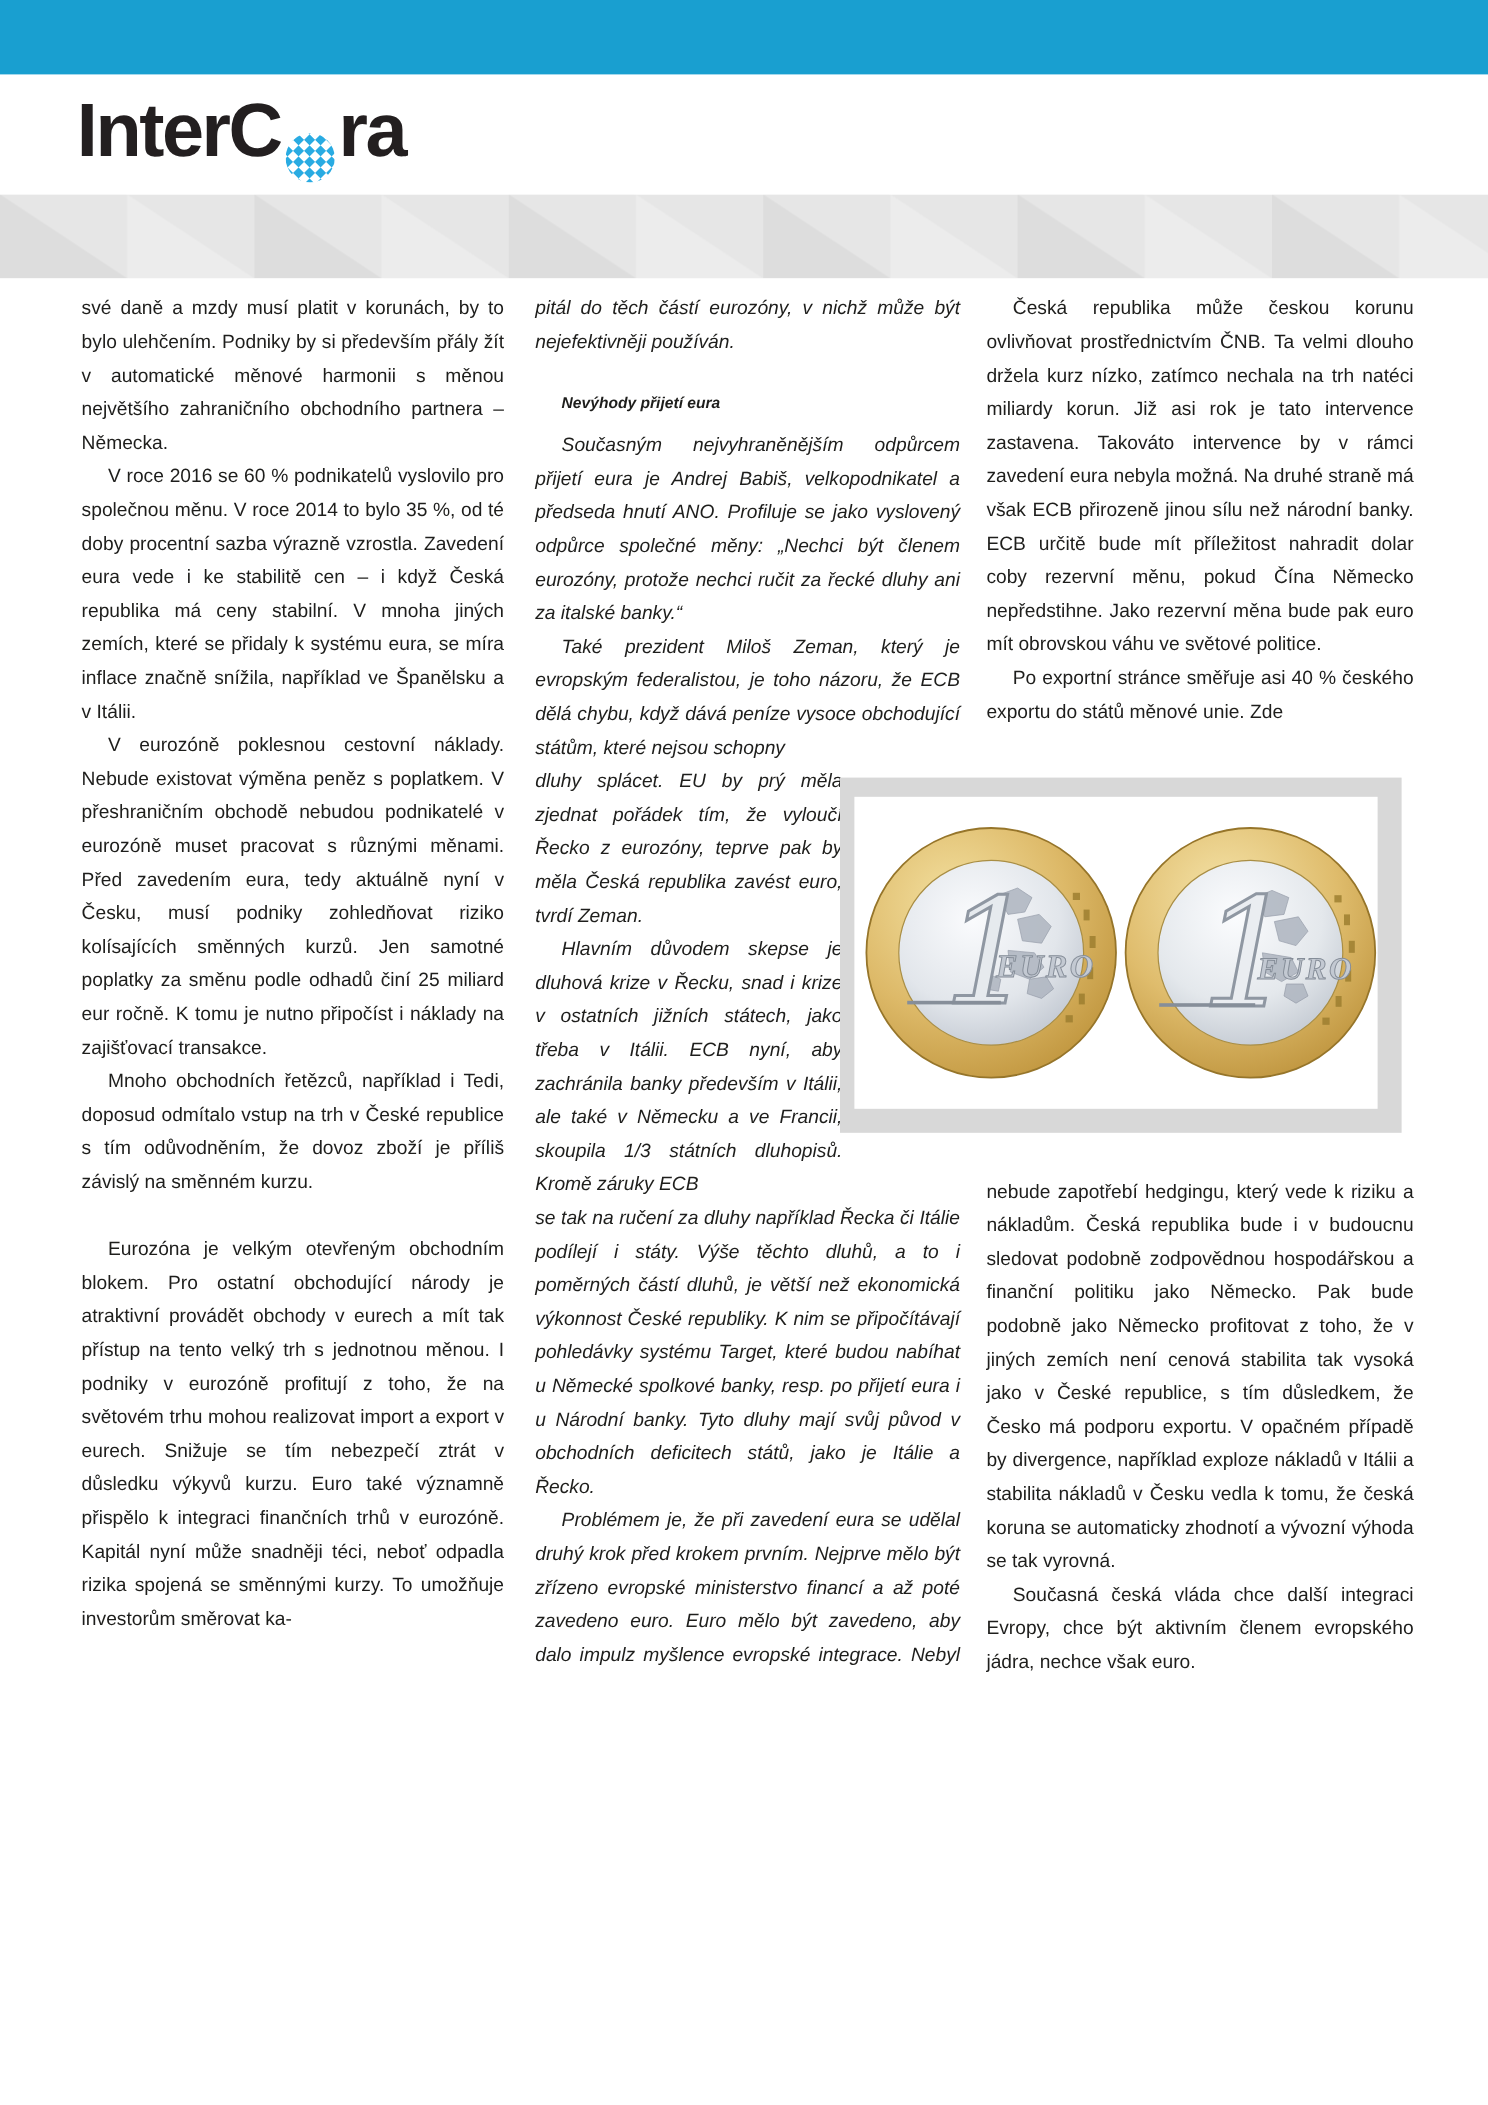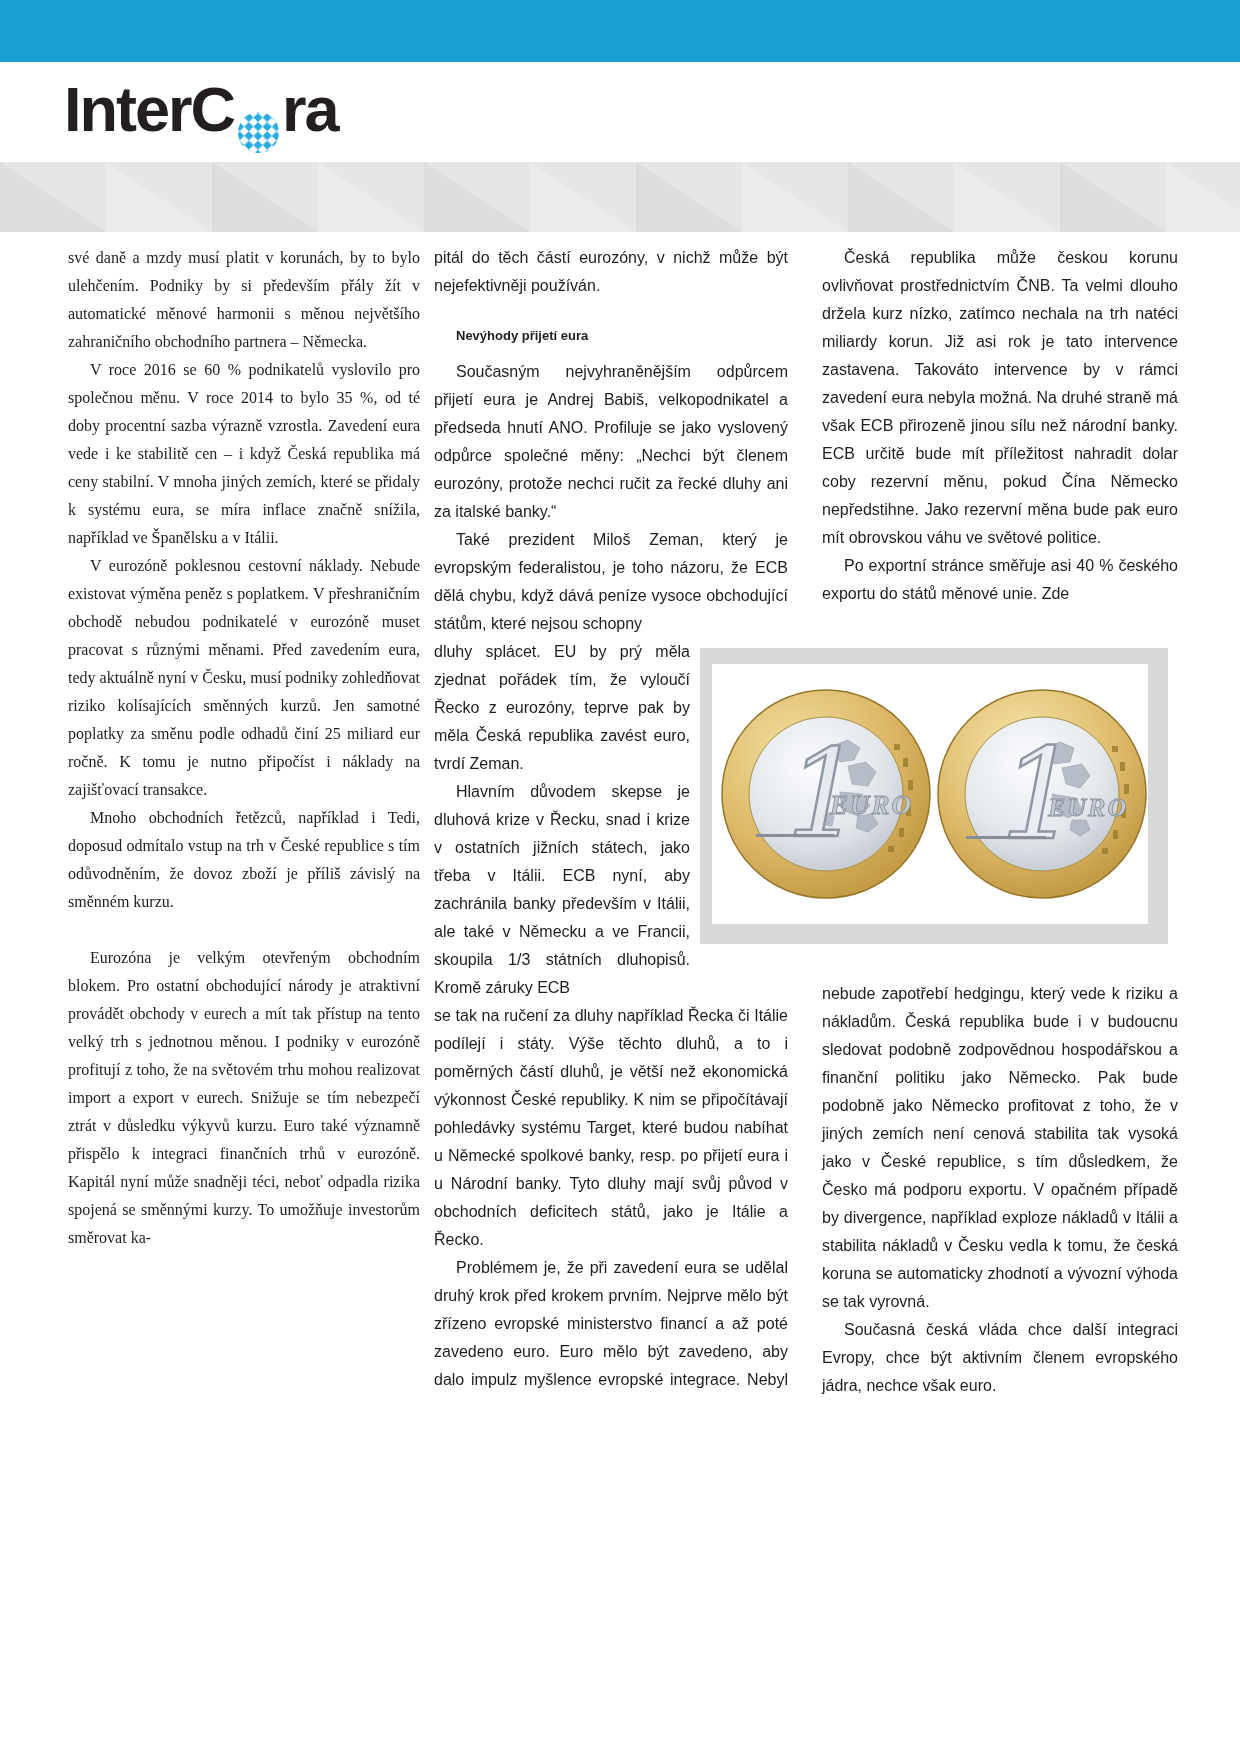--- a/index.html
+++ b/index.html
@@ -25,22 +25,22 @@
   .gray-band { position:absolute; left:0; top:162px; width:1240px; height:70px; }
   .bottom-band { position:absolute; left:0; top:1593px; width:1240px; height:161px; }
 
   
   .col {
     position:absolute; top:244px;
     font-size:16px; line-height:28px;
     text-align:justify; color:#1e1e1c;
   }
   .col p { margin:0; }
-  .col-1 { left:68px;  width:352px;font-family:Liberation Serif, serif; }
-  .col-2 { left:434px; width:354px; }
+  .col-1 { left:68px;  width:352px; }
+  .col-2 { left:446px; width:354px;font-style:italic; }
   .col-3 { left:822px; width:356px; }
   .indent { text-indent:22px; }
   .gap-above { margin-top:28px !important; }
   .heading {
     font-size:13px; font-weight:bold; color:#1e1e1c;
     padding-left:22px; margin:22px 0 8px 0; text-align:left;
   }
   .narrow { width:256px; }
   .signature { text-align:right; font-style:italic; margin-top:20px !important; }
 

